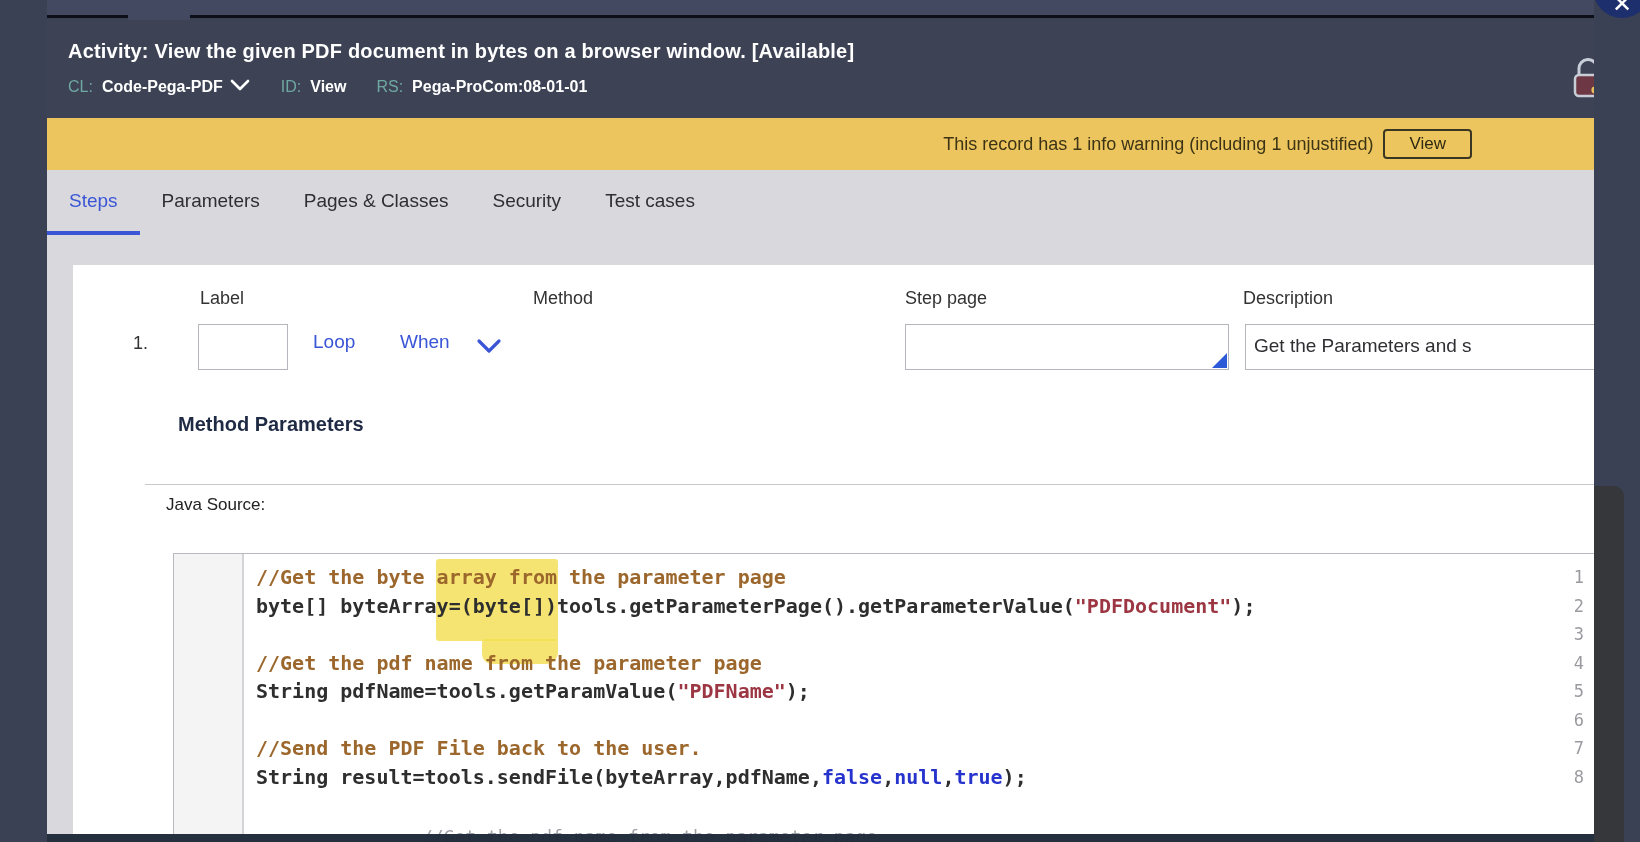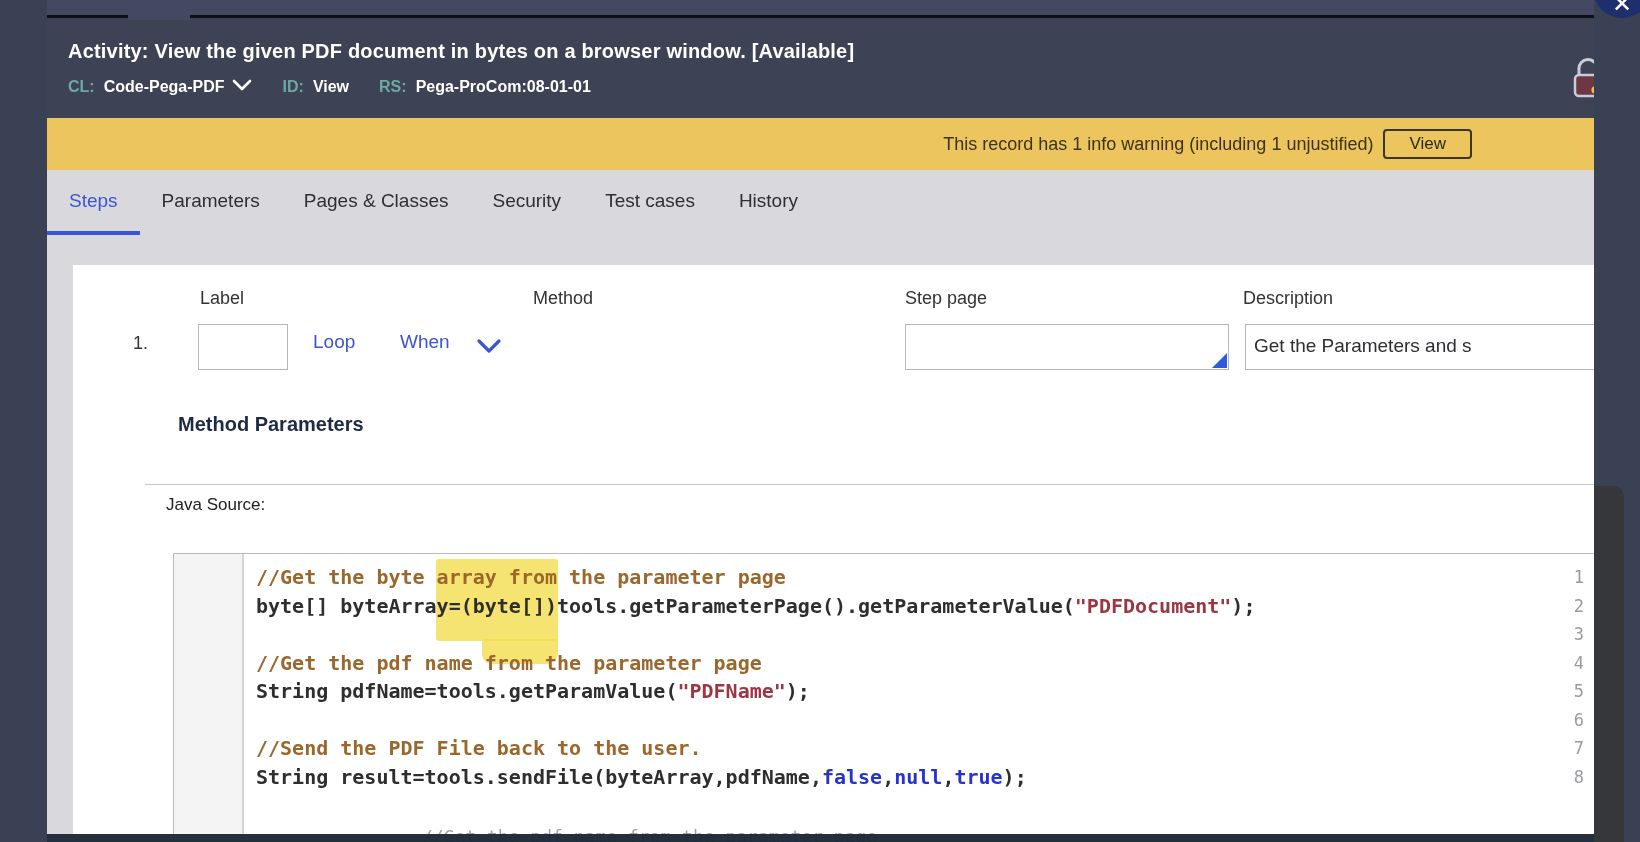--- a/index.html
+++ b/index.html
@@ -29,21 +29,21 @@
   
   .charcoal{left:1594px; top:486px; width:30px; height:356px; background:var(--charcoal); border-radius:0 10px 0 0;}
 
   
   .modal{left:47px; top:20px; width:1547px; height:822px; background:#86efac; overflow:hidden;}
 
   
   .hdr{left:0; top:0; width:100%; height:98px; background:var(--header-bg); overflow:hidden;}
   .hdr-title{left:21px; top:20px; font-size:20px; font-weight:bold; color:#fff; letter-spacing:.2px;}
   .hdr-meta{left:21px; top:57px; display:flex; align-items:center; font-size:16px;}
-  .meta-label{color:var(--teal); font-weight:bold; margin-right:9px;}
+  .meta-label{color:var(--teal); font-weight:normal; margin-right:9px;}
   .meta-value{color:#fff; font-weight:bold; margin-right:30px;}
   .meta-value.tight{margin-right:6px;}
   .chev{display:inline-block; margin-right:30px;}
   .lock{right:-14px; top:34px; width:40px; height:46px;}
 
   
   .warn{left:0; top:98px; width:100%; height:52px; background:var(--warning-bg);
     display:flex; align-items:center; justify-content:flex-end; padding-right:122px;}
   .warn-text{font-size:18px; color:#3c3415; margin-right:10px;}
   .warn-btn{font-size:17px; color:#2e2a12; background:transparent; border:2px solid #3a3624;
@@ -132,21 +132,20 @@
     <span class="warn-text">This record has 1 info warning (including 1 unjustified)</span>
     <button class="warn-btn">View</button>
   </div>
 
   <div class="abs tabbar">
     <div class="tab active">Steps</div>
     <div class="tab">Parameters</div>
     <div class="tab">Pages &amp; Classes</div>
     <div class="tab">Security</div>
     <div class="tab">Test cases</div>
-    <div class="tab">History</div>
   </div>
 
   <div class="abs content">
     <div class="abs card">
 
       <div class="abs col-label" style="left:127px">Label</div>
       <div class="abs col-label" style="left:460px">Method</div>
       <div class="abs col-label" style="left:832px">Step page</div>
       <div class="abs col-label" style="left:1170px">Description</div>
 

